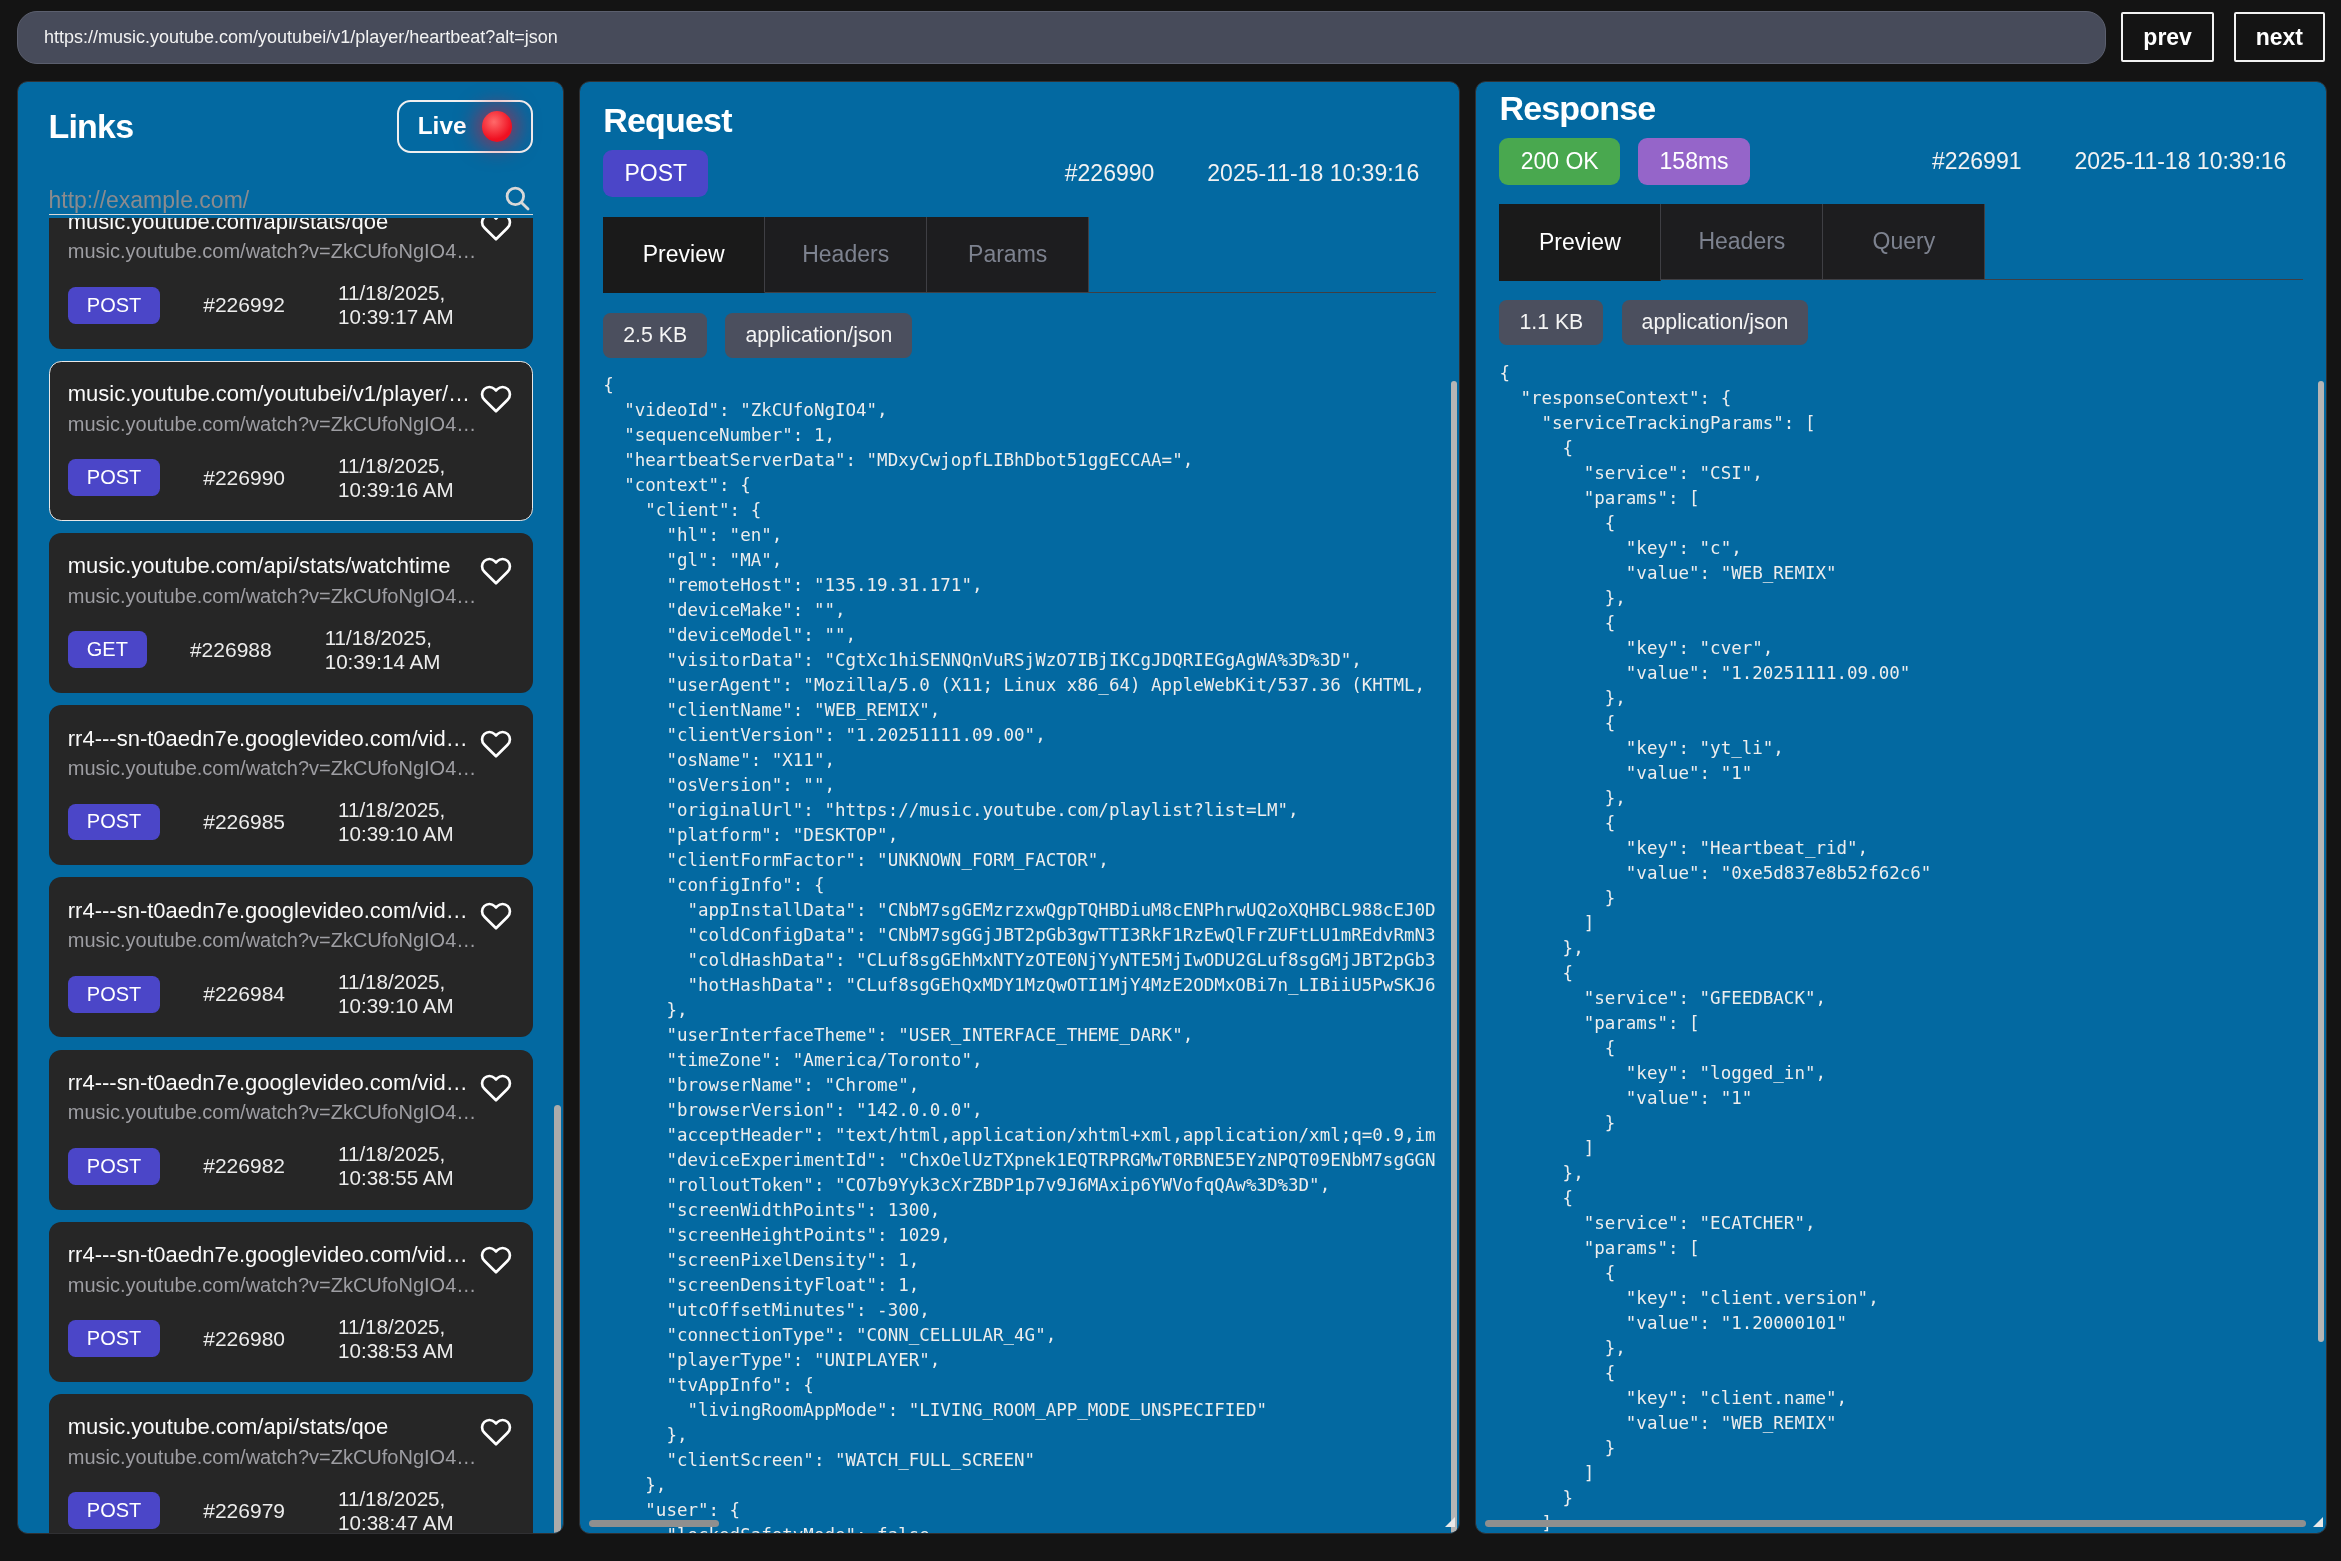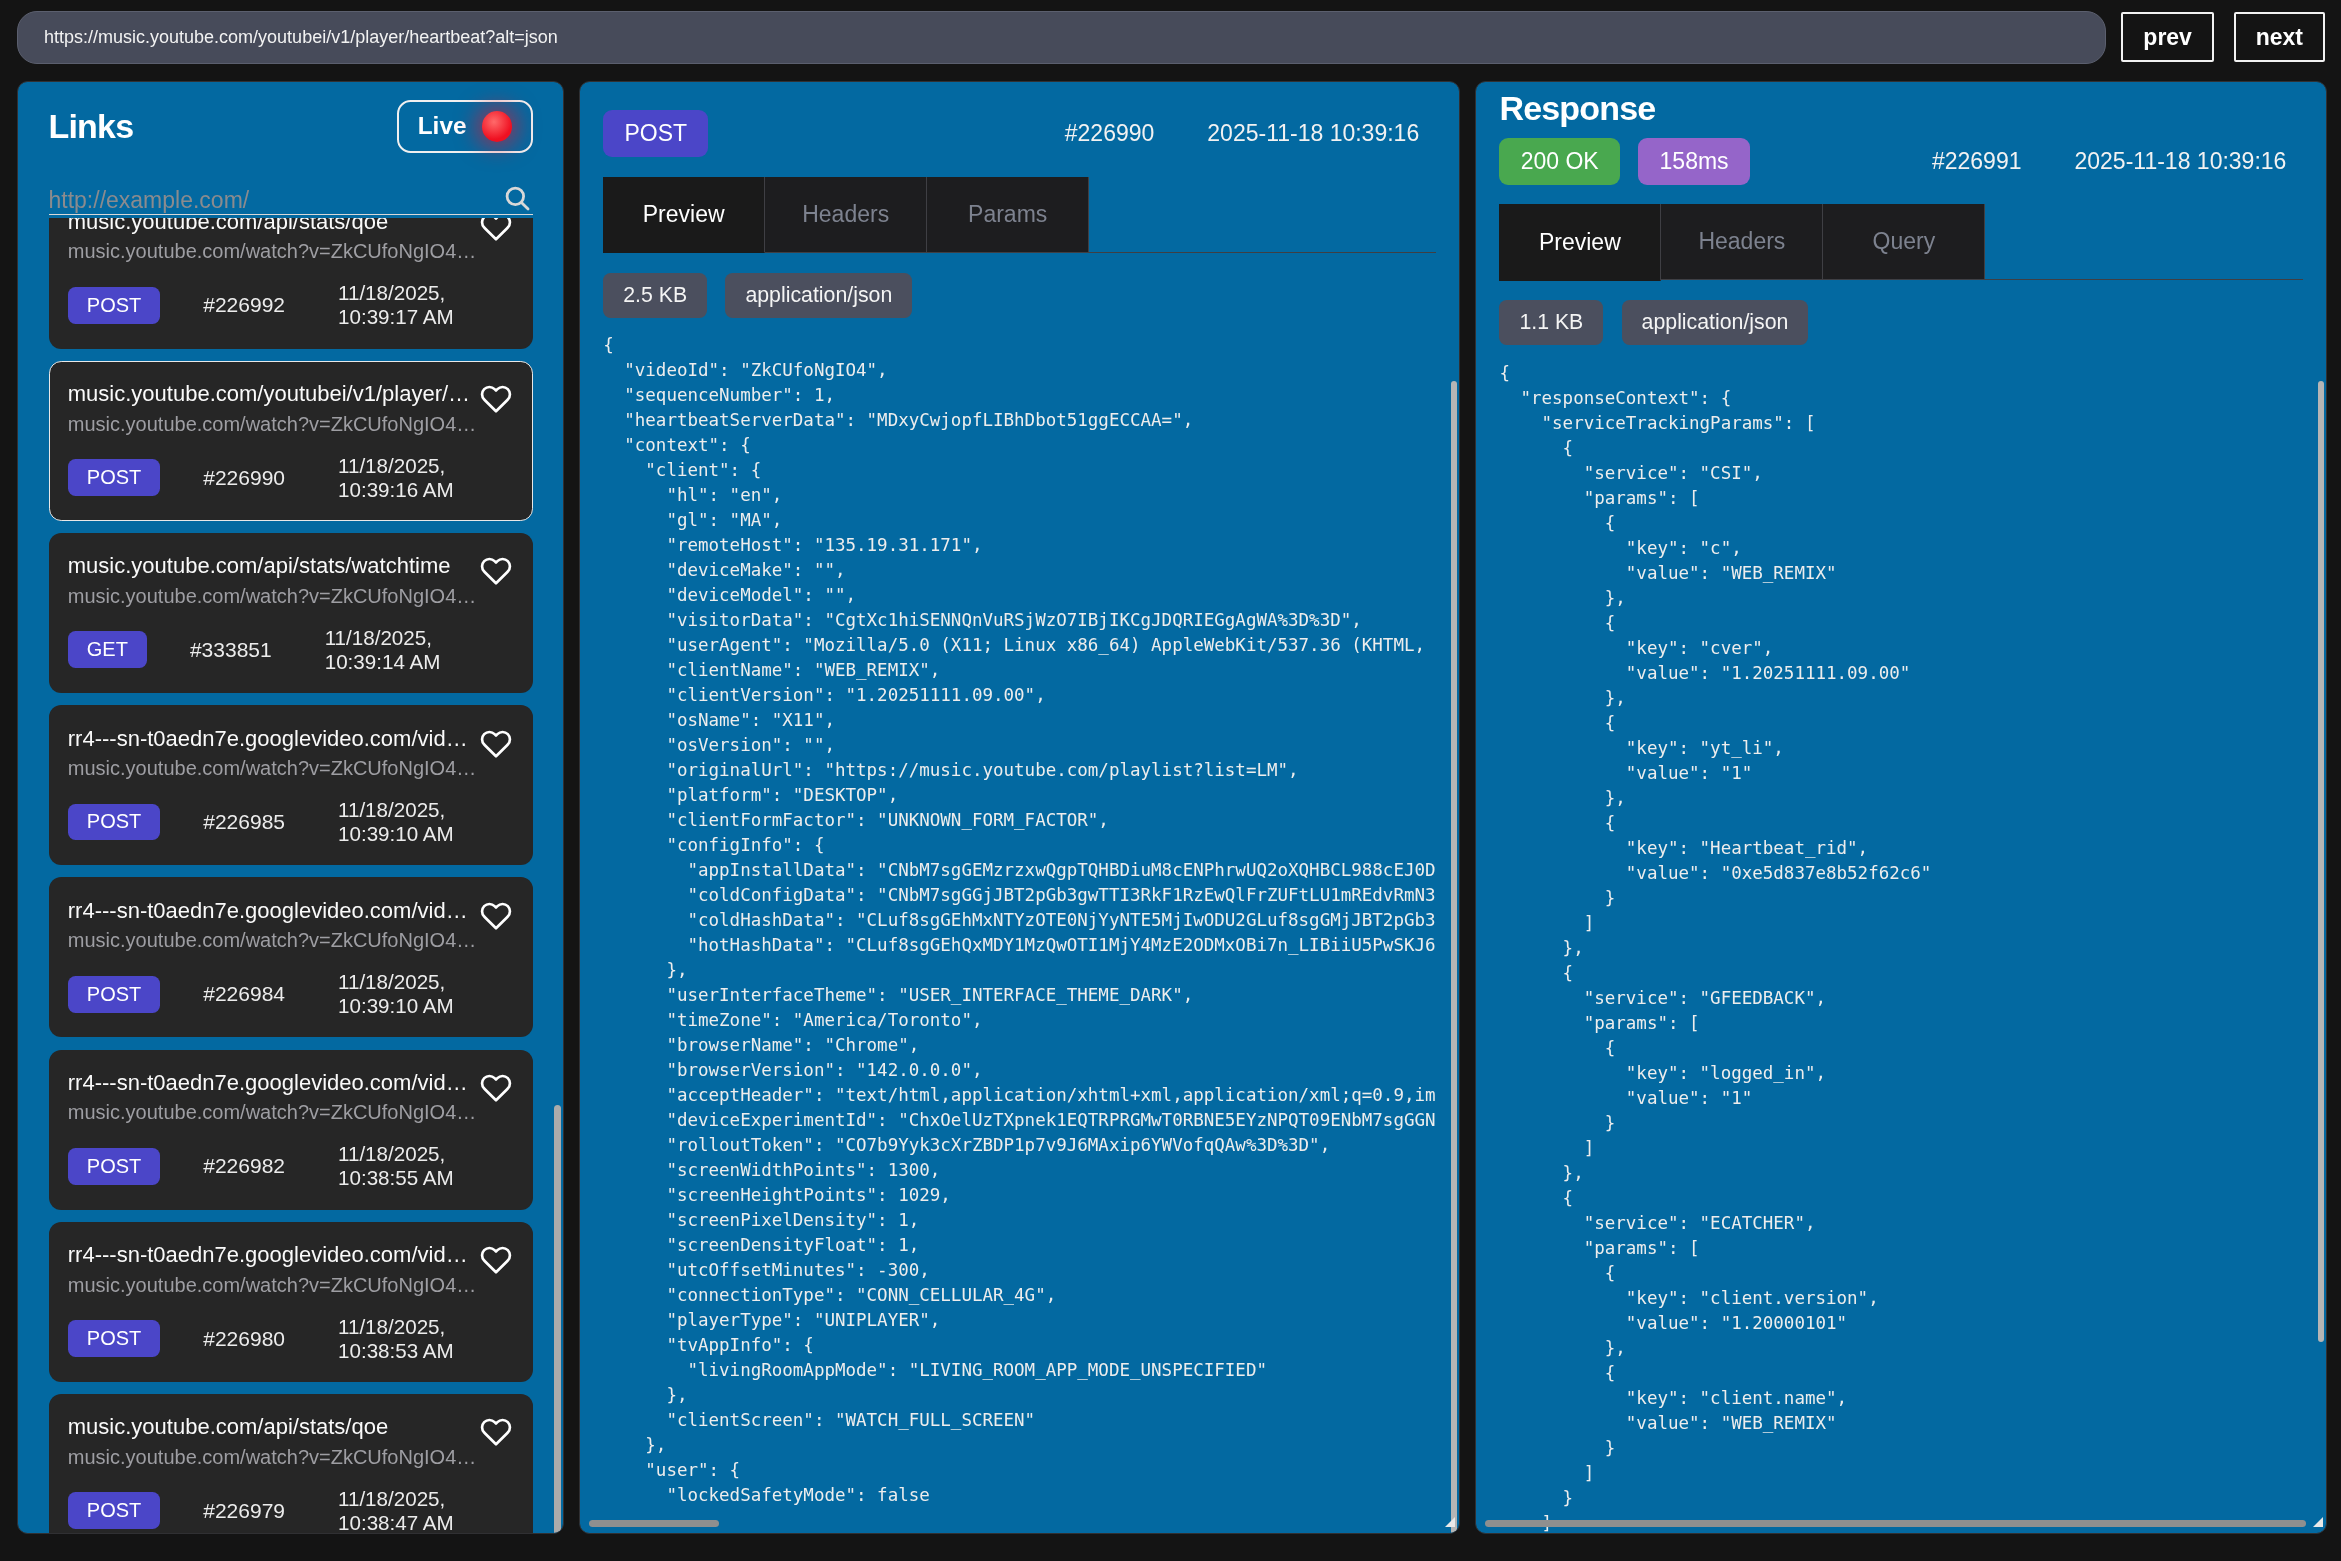--- a/index.html
+++ b/index.html
@@ -136,21 +136,21 @@
     <svg class="heart" viewBox="0 0 24 24" fill="none" stroke="#ffffff" stroke-width="2" stroke-linecap="round" stroke-linejoin="round">
       <path d="M20.84 4.61a5.5 5.5 0 0 0-7.78 0L12 5.67l-1.06-1.06a5.5 5.5 0 0 0-7.78 7.78l1.06 1.06L12 21.23l7.78-7.78 1.06-1.06a5.5 5.5 0 0 0 0-7.78z"></path>
     </svg>
   </div>
 
   <div class="link-card">
     <div class="card-title">music.youtube.com/api/stats/watchtime</div>
     <div class="card-subtitle">music.youtube.com/watch?v=ZkCUfoNgIO4…</div>
     <div class="card-meta">
       <span class="method-badge">GET</span>
-      <span class="card-id">#333851</span>
+      <span class="card-id">#226988</span>
       <span class="card-time">11/18/2025, 10:39:14 AM</span>
     </div>
     <svg class="heart" viewBox="0 0 24 24" fill="none" stroke="#ffffff" stroke-width="2" stroke-linecap="round" stroke-linejoin="round">
       <path d="M20.84 4.61a5.5 5.5 0 0 0-7.78 0L12 5.67l-1.06-1.06a5.5 5.5 0 0 0-7.78 7.78l1.06 1.06L12 21.23l7.78-7.78 1.06-1.06a5.5 5.5 0 0 0 0-7.78z"></path>
     </svg>
   </div>
 
   <div class="link-card">
     <div class="card-title">rr4---sn-t0aedn7e.googlevideo.com/vid…</div>
     <div class="card-subtitle">music.youtube.com/watch?v=ZkCUfoNgIO4…</div>
@@ -214,20 +214,21 @@
     <svg class="heart" viewBox="0 0 24 24" fill="none" stroke="#ffffff" stroke-width="2" stroke-linecap="round" stroke-linejoin="round">
       <path d="M20.84 4.61a5.5 5.5 0 0 0-7.78 0L12 5.67l-1.06-1.06a5.5 5.5 0 0 0-7.78 7.78l1.06 1.06L12 21.23l7.78-7.78 1.06-1.06a5.5 5.5 0 0 0 0-7.78z"></path>
     </svg>
   </div>
 
 </div>
     <div class="links-vscroll"></div>
   </div>
 
   <div class="panel request-panel">
+    <div class="panel-title">Request</div>
 
     <div class="meta-row">
       <span class="pill method">POST</span>
       <span class="meta-right">
         <span class="meta-id">#226990</span>
         <span class="meta-time">2025-11-18 10:39:16</span>
       </span>
     </div>
 
     <div class="tab-bar">

